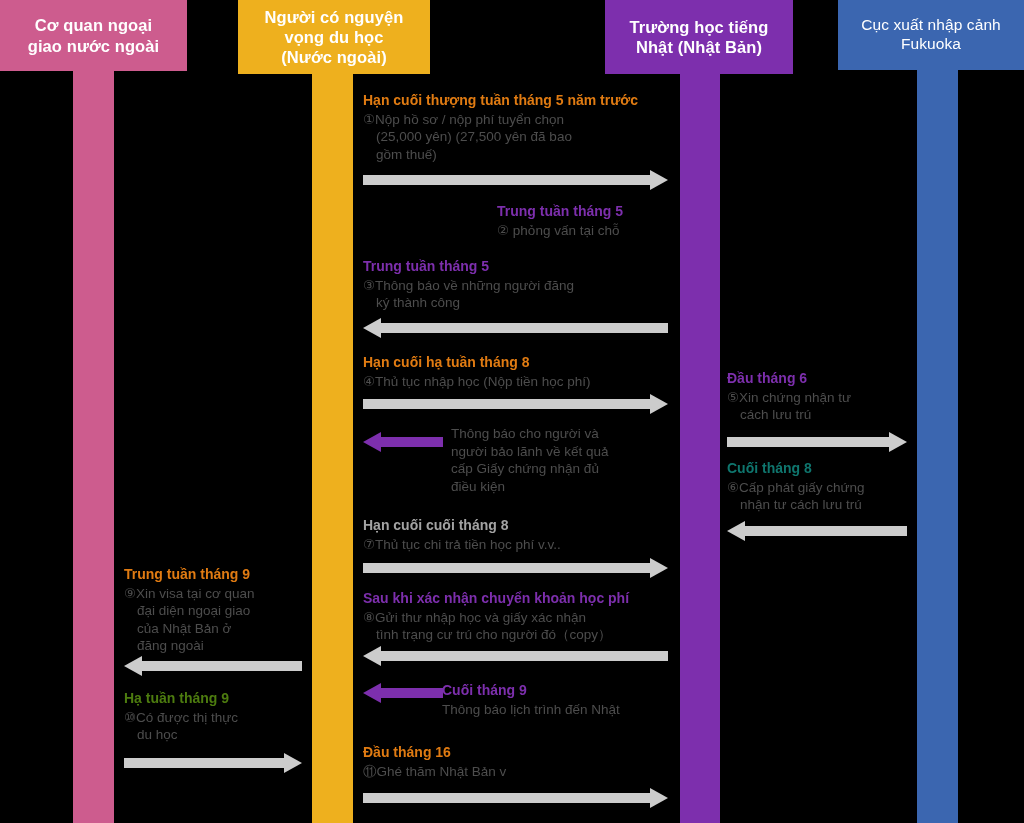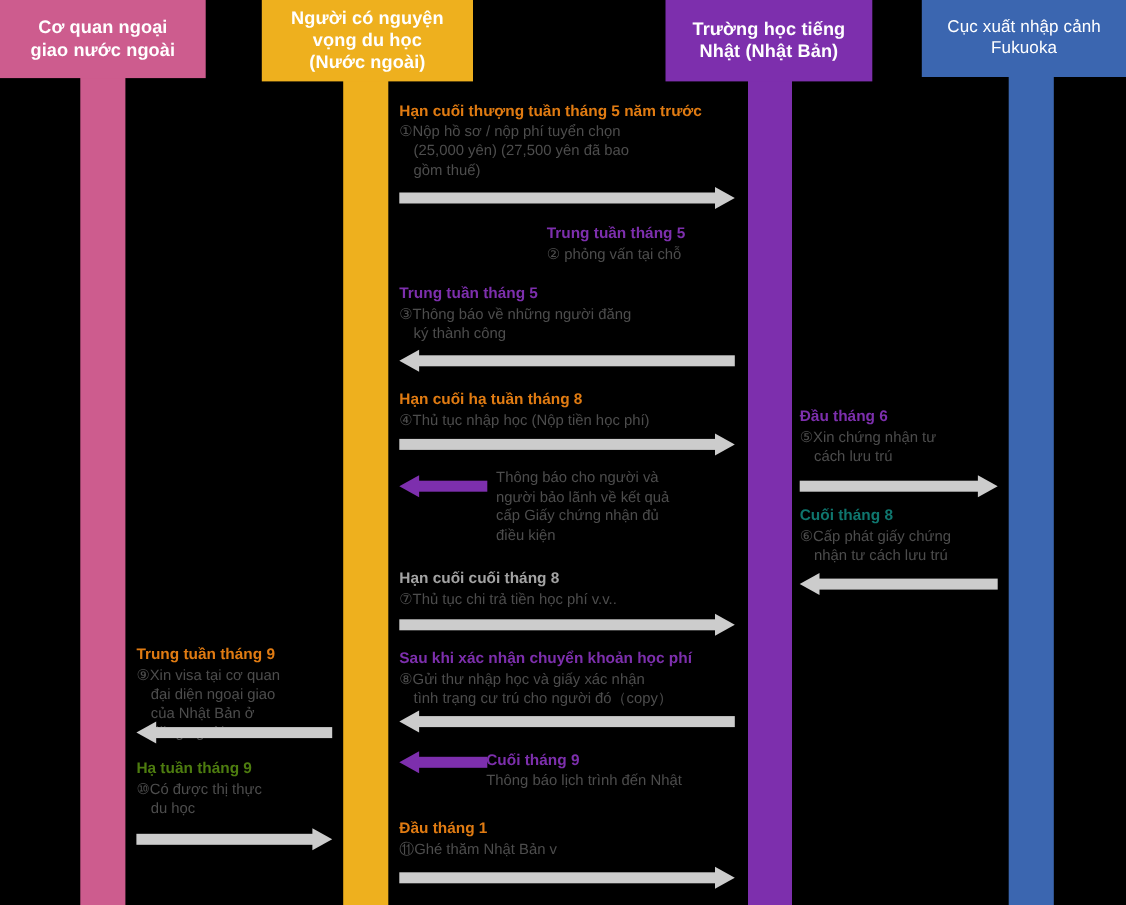--- a/index.html
+++ b/index.html
@@ -153,21 +153,21 @@
   <div class="step" style="left:363px;top:590px;width:320px;">
     <div class="date" style="color:#7d2fad;">Sau khi xác nhận chuyển khoản học phí</div>
     <div class="body hang">⑧Gửi thư nhập học và giấy xác nhận
 tình trạng cư trú cho người đó（copy）</div>
   </div>
   <div class="arrow left" style="left:363px;top:646px;width:305px;">
     <div class="shaft" style="background:#cccccc;"></div>
     <div class="head" style="border-right-color:#cccccc;"></div>
   </div>
 
-  <div class="step" style="left:124px;top:566px;width:180px;margin-top:20px;">
+  <div class="step" style="left:124px;top:566px;width:180px;">
     <div class="date" style="color:#e07b12;">Trung tuần tháng 9</div>
     <div class="body hang">⑨Xin visa tại cơ quan
 đại diện ngoại giao
 của Nhật Bản ở
 đăng ngoài</div>
   </div>
   <div class="arrow left" style="left:124px;top:656px;width:178px;">
     <div class="shaft" style="background:#cccccc;"></div>
     <div class="head" style="border-right-color:#cccccc;"></div>
   </div>
@@ -185,21 +185,21 @@
   <div class="arrow left" style="left:363px;top:683px;width:80px;">
     <div class="shaft" style="background:#7d2fad;"></div>
     <div class="head" style="border-right-color:#7d2fad;"></div>
   </div>
   <div class="step" style="left:442px;top:682px;width:250px;">
     <div class="date" style="color:#7d2fad;">Cuối tháng 9</div>
     <div class="body">Thông báo lịch trình đến Nhật</div>
   </div>
 
   <div class="step" style="left:363px;top:744px;width:320px;">
-    <div class="date" style="color:#e07b12;">Đầu tháng 1</div>
+    <div class="date" style="color:#e07b12;">Đầu tháng 16</div>
     <div class="body hang">⑪Ghé thăm Nhật Bản v</div>
   </div>
   <div class="arrow right" style="left:363px;top:788px;width:305px;">
     <div class="shaft" style="background:#cccccc;"></div>
     <div class="head" style="border-left-color:#cccccc;"></div>
   </div>
 
 </div>
 
 </body></html>

